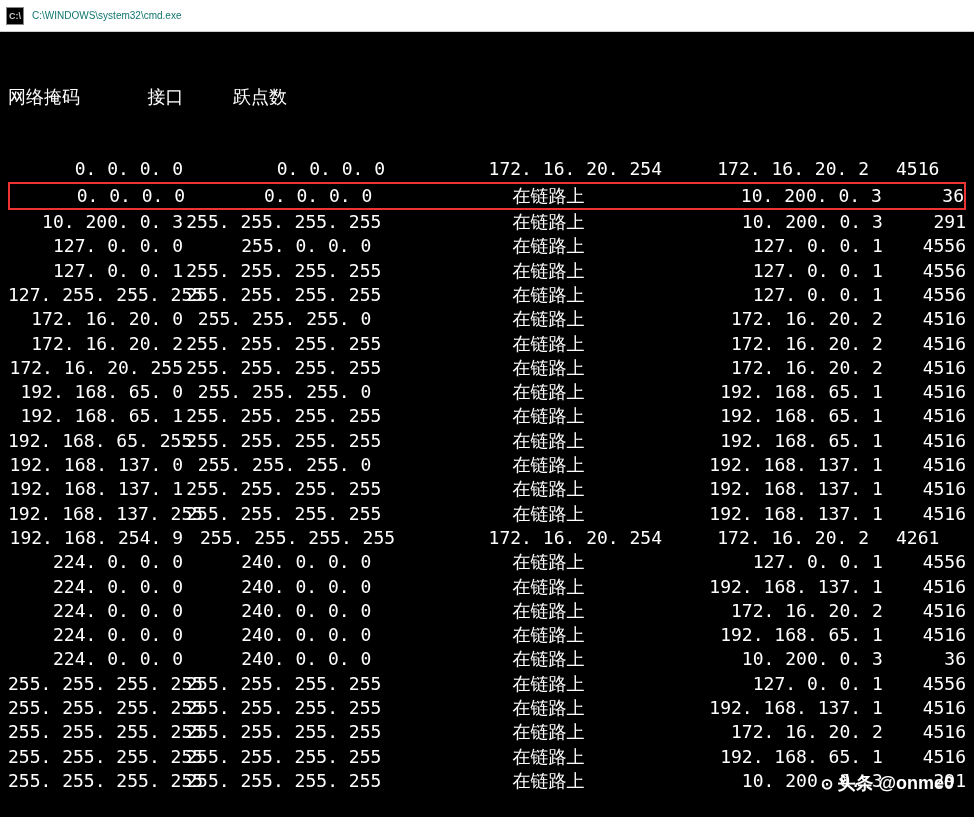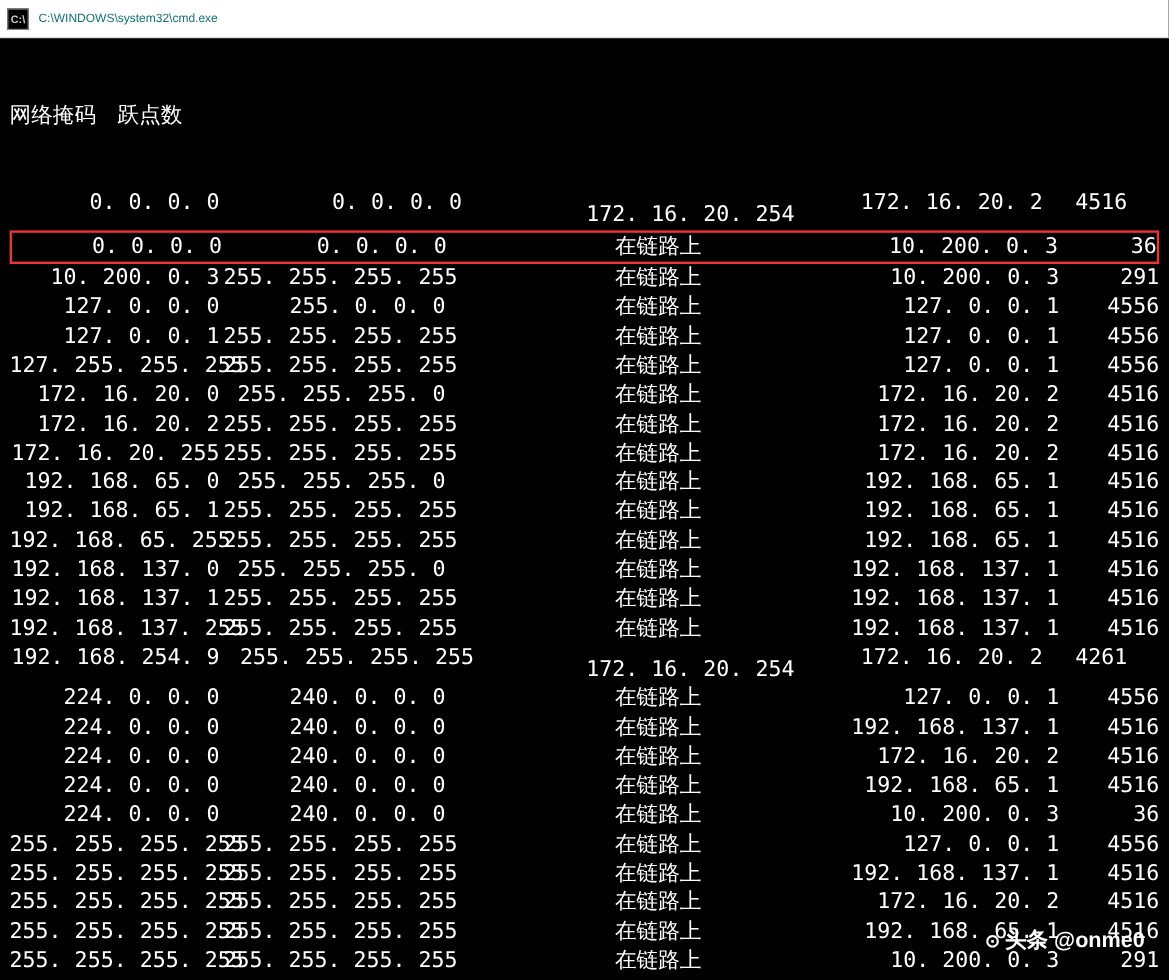--- a/index.html
+++ b/index.html
@@ -65,21 +65,21 @@
       border: 2px solid #e33;
     }
     .cell {
       text-align: right;
       overflow: visible;
     }
     .c1 { width: 175px; }
     .c2 { width: 185px; }
     .c3w { width: 170px; text-align: center; }
     .c5 { width: 80px; }
-    .c3alt { width: 270px; text-align: right; padding-right: 10px; margin-top: 10px;}
+    .c3alt { width: 270px; text-align: right; padding-right: 10px;}
     .c4alt { width: 180px; }
     .c5alt { width: 80px; text-align: left; padding-left:10px;}
     .watermark {
       position: absolute;
       right: 20px;
       bottom: 22px;
       color: #fff;
       font-family: sans-serif;
       font-size: 18px;
       font-weight: bold;
@@ -96,20 +96,21 @@
 <div class="titlebar">
   <div class="titlebar-icon">
     <span>C:\</span>
   </div>
   <div class="titlebar-text">C:\WINDOWS\system32\cmd.exe</div>
 </div>
 
 <div class="console">
   <div class="hdr-row">
     <span class="hdr-cell" style="width:90px">网络掩码</span>
+    <span class="hdr-cell" style="width:135px;text-align:center">接口</span>
     <span class="hdr-cell" style="width:110px;text-align:left">跃点数</span>
   </div>
   <div id="routes-container"><div class="row"><span class="cell c1">0. 0. 0. 0</span><span class="cell c2">0. 0. 0. 0</span><span class="cell c3alt">172. 16. 20. 254</span><span class="cell c4alt">172. 16. 20. 2</span><span class="cell c5alt">4516</span></div><div class="row highlighted"><span class="cell c1">0. 0. 0. 0</span><span class="cell c2">0. 0. 0. 0</span><span class="cell c3w" style="text-align: right; padding-right: 60px; width: 270px;">在链路上</span><span class="cell" style="width: 235px; text-align: right;">10. 200. 0. 3</span><span class="cell c5">36</span></div><div class="row"><span class="cell c1">10. 200. 0. 3</span><span class="cell c2">255. 255. 255. 255</span><span class="cell c3w" style="text-align: right; padding-right: 60px; width: 270px;">在链路上</span><span class="cell" style="width: 235px; text-align: right;">10. 200. 0. 3</span><span class="cell c5">291</span></div><div class="row"><span class="cell c1">127. 0. 0. 0</span><span class="cell c2">255. 0. 0. 0</span><span class="cell c3w" style="text-align: right; padding-right: 60px; width: 270px;">在链路上</span><span class="cell" style="width: 235px; text-align: right;">127. 0. 0. 1</span><span class="cell c5">4556</span></div><div class="row"><span class="cell c1">127. 0. 0. 1</span><span class="cell c2">255. 255. 255. 255</span><span class="cell c3w" style="text-align: right; padding-right: 60px; width: 270px;">在链路上</span><span class="cell" style="width: 235px; text-align: right;">127. 0. 0. 1</span><span class="cell c5">4556</span></div><div class="row"><span class="cell c1">127. 255. 255. 255</span><span class="cell c2">255. 255. 255. 255</span><span class="cell c3w" style="text-align: right; padding-right: 60px; width: 270px;">在链路上</span><span class="cell" style="width: 235px; text-align: right;">127. 0. 0. 1</span><span class="cell c5">4556</span></div><div class="row"><span class="cell c1">172. 16. 20. 0</span><span class="cell c2">255. 255. 255. 0</span><span class="cell c3w" style="text-align: right; padding-right: 60px; width: 270px;">在链路上</span><span class="cell" style="width: 235px; text-align: right;">172. 16. 20. 2</span><span class="cell c5">4516</span></div><div class="row"><span class="cell c1">172. 16. 20. 2</span><span class="cell c2">255. 255. 255. 255</span><span class="cell c3w" style="text-align: right; padding-right: 60px; width: 270px;">在链路上</span><span class="cell" style="width: 235px; text-align: right;">172. 16. 20. 2</span><span class="cell c5">4516</span></div><div class="row"><span class="cell c1">172. 16. 20. 255</span><span class="cell c2">255. 255. 255. 255</span><span class="cell c3w" style="text-align: right; padding-right: 60px; width: 270px;">在链路上</span><span class="cell" style="width: 235px; text-align: right;">172. 16. 20. 2</span><span class="cell c5">4516</span></div><div class="row"><span class="cell c1">192. 168. 65. 0</span><span class="cell c2">255. 255. 255. 0</span><span class="cell c3w" style="text-align: right; padding-right: 60px; width: 270px;">在链路上</span><span class="cell" style="width: 235px; text-align: right;">192. 168. 65. 1</span><span class="cell c5">4516</span></div><div class="row"><span class="cell c1">192. 168. 65. 1</span><span class="cell c2">255. 255. 255. 255</span><span class="cell c3w" style="text-align: right; padding-right: 60px; width: 270px;">在链路上</span><span class="cell" style="width: 235px; text-align: right;">192. 168. 65. 1</span><span class="cell c5">4516</span></div><div class="row"><span class="cell c1">192. 168. 65. 255</span><span class="cell c2">255. 255. 255. 255</span><span class="cell c3w" style="text-align: right; padding-right: 60px; width: 270px;">在链路上</span><span class="cell" style="width: 235px; text-align: right;">192. 168. 65. 1</span><span class="cell c5">4516</span></div><div class="row"><span class="cell c1">192. 168. 137. 0</span><span class="cell c2">255. 255. 255. 0</span><span class="cell c3w" style="text-align: right; padding-right: 60px; width: 270px;">在链路上</span><span class="cell" style="width: 235px; text-align: right;">192. 168. 137. 1</span><span class="cell c5">4516</span></div><div class="row"><span class="cell c1">192. 168. 137. 1</span><span class="cell c2">255. 255. 255. 255</span><span class="cell c3w" style="text-align: right; padding-right: 60px; width: 270px;">在链路上</span><span class="cell" style="width: 235px; text-align: right;">192. 168. 137. 1</span><span class="cell c5">4516</span></div><div class="row"><span class="cell c1">192. 168. 137. 255</span><span class="cell c2">255. 255. 255. 255</span><span class="cell c3w" style="text-align: right; padding-right: 60px; width: 270px;">在链路上</span><span class="cell" style="width: 235px; text-align: right;">192. 168. 137. 1</span><span class="cell c5">4516</span></div><div class="row"><span class="cell c1">192. 168. 254. 9</span><span class="cell c2">255. 255. 255. 255</span><span class="cell c3alt">172. 16. 20. 254</span><span class="cell c4alt">172. 16. 20. 2</span><span class="cell c5alt">4261</span></div><div class="row"><span class="cell c1">224. 0. 0. 0</span><span class="cell c2">240. 0. 0. 0</span><span class="cell c3w" style="text-align: right; padding-right: 60px; width: 270px;">在链路上</span><span class="cell" style="width: 235px; text-align: right;">127. 0. 0. 1</span><span class="cell c5">4556</span></div><div class="row"><span class="cell c1">224. 0. 0. 0</span><span class="cell c2">240. 0. 0. 0</span><span class="cell c3w" style="text-align: right; padding-right: 60px; width: 270px;">在链路上</span><span class="cell" style="width: 235px; text-align: right;">192. 168. 137. 1</span><span class="cell c5">4516</span></div><div class="row"><span class="cell c1">224. 0. 0. 0</span><span class="cell c2">240. 0. 0. 0</span><span class="cell c3w" style="text-align: right; padding-right: 60px; width: 270px;">在链路上</span><span class="cell" style="width: 235px; text-align: right;">172. 16. 20. 2</span><span class="cell c5">4516</span></div><div class="row"><span class="cell c1">224. 0. 0. 0</span><span class="cell c2">240. 0. 0. 0</span><span class="cell c3w" style="text-align: right; padding-right: 60px; width: 270px;">在链路上</span><span class="cell" style="width: 235px; text-align: right;">192. 168. 65. 1</span><span class="cell c5">4516</span></div><div class="row"><span class="cell c1">224. 0. 0. 0</span><span class="cell c2">240. 0. 0. 0</span><span class="cell c3w" style="text-align: right; padding-right: 60px; width: 270px;">在链路上</span><span class="cell" style="width: 235px; text-align: right;">10. 200. 0. 3</span><span class="cell c5">36</span></div><div class="row"><span class="cell c1">255. 255. 255. 255</span><span class="cell c2">255. 255. 255. 255</span><span class="cell c3w" style="text-align: right; padding-right: 60px; width: 270px;">在链路上</span><span class="cell" style="width: 235px; text-align: right;">127. 0. 0. 1</span><span class="cell c5">4556</span></div><div class="row"><span class="cell c1">255. 255. 255. 255</span><span class="cell c2">255. 255. 255. 255</span><span class="cell c3w" style="text-align: right; padding-right: 60px; width: 270px;">在链路上</span><span class="cell" style="width: 235px; text-align: right;">192. 168. 137. 1</span><span class="cell c5">4516</span></div><div class="row"><span class="cell c1">255. 255. 255. 255</span><span class="cell c2">255. 255. 255. 255</span><span class="cell c3w" style="text-align: right; padding-right: 60px; width: 270px;">在链路上</span><span class="cell" style="width: 235px; text-align: right;">172. 16. 20. 2</span><span class="cell c5">4516</span></div><div class="row"><span class="cell c1">255. 255. 255. 255</span><span class="cell c2">255. 255. 255. 255</span><span class="cell c3w" style="text-align: right; padding-right: 60px; width: 270px;">在链路上</span><span class="cell" style="width: 235px; text-align: right;">192. 168. 65. 1</span><span class="cell c5">4516</span></div><div class="row"><span class="cell c1">255. 255. 255. 255</span><span class="cell c2">255. 255. 255. 255</span><span class="cell c3w" style="text-align: right; padding-right: 60px; width: 270px;">在链路上</span><span class="cell" style="width: 235px; text-align: right;">10. 200. 0. 3</span><span class="cell c5">291</span></div></div>
   
   
   
   
   
 </div>
 

